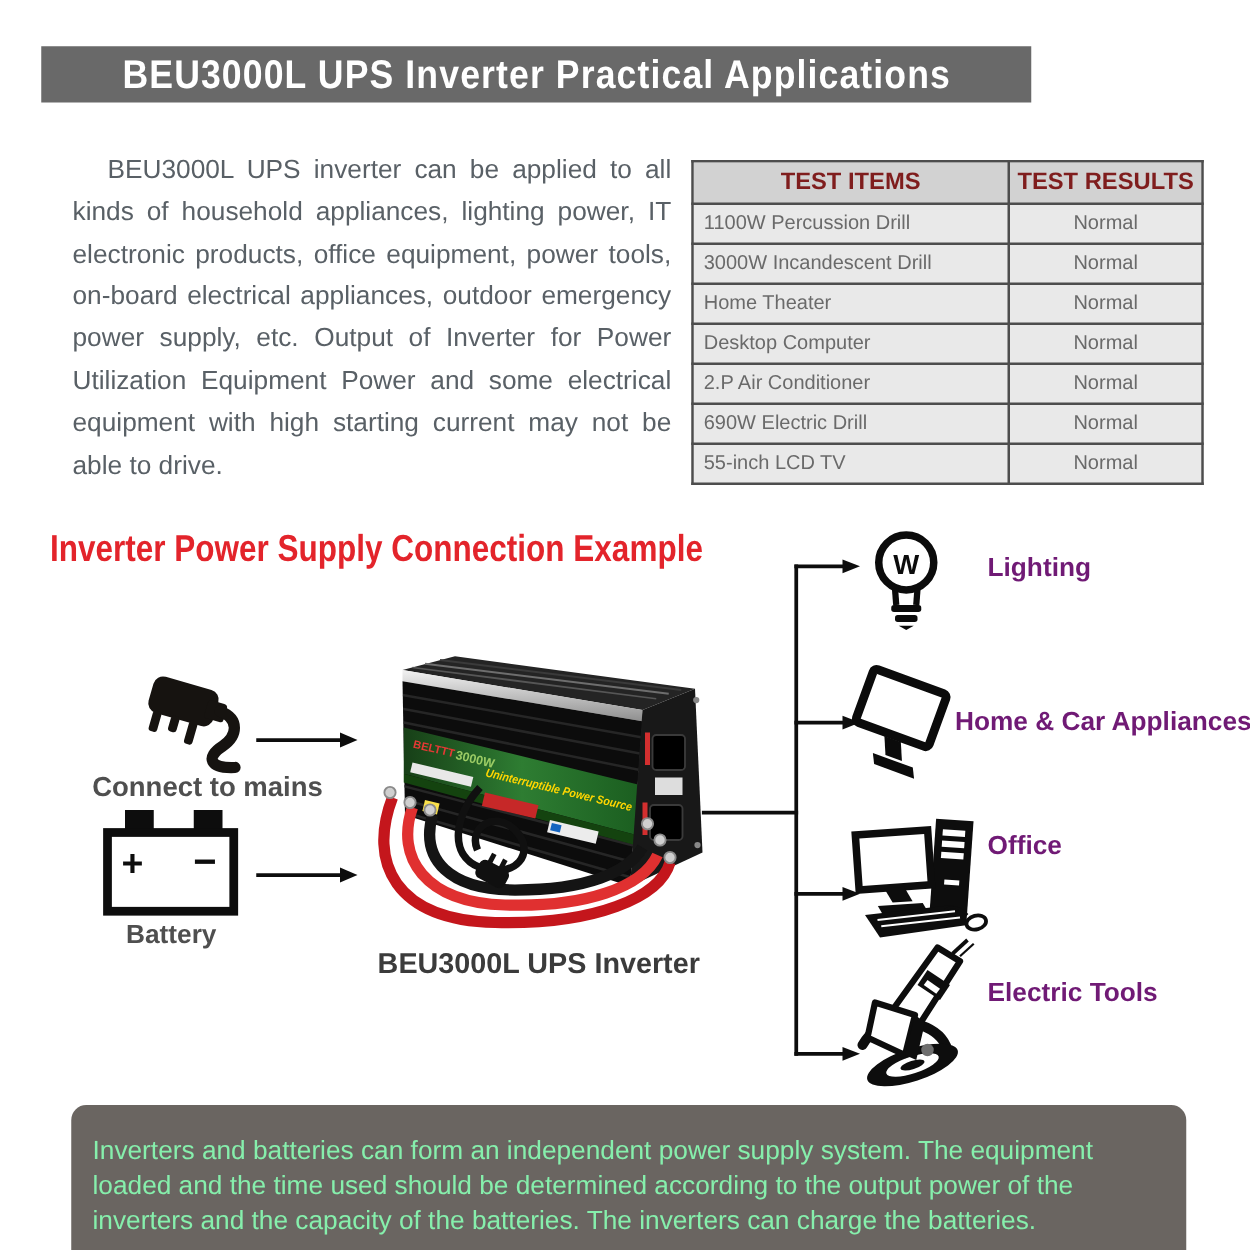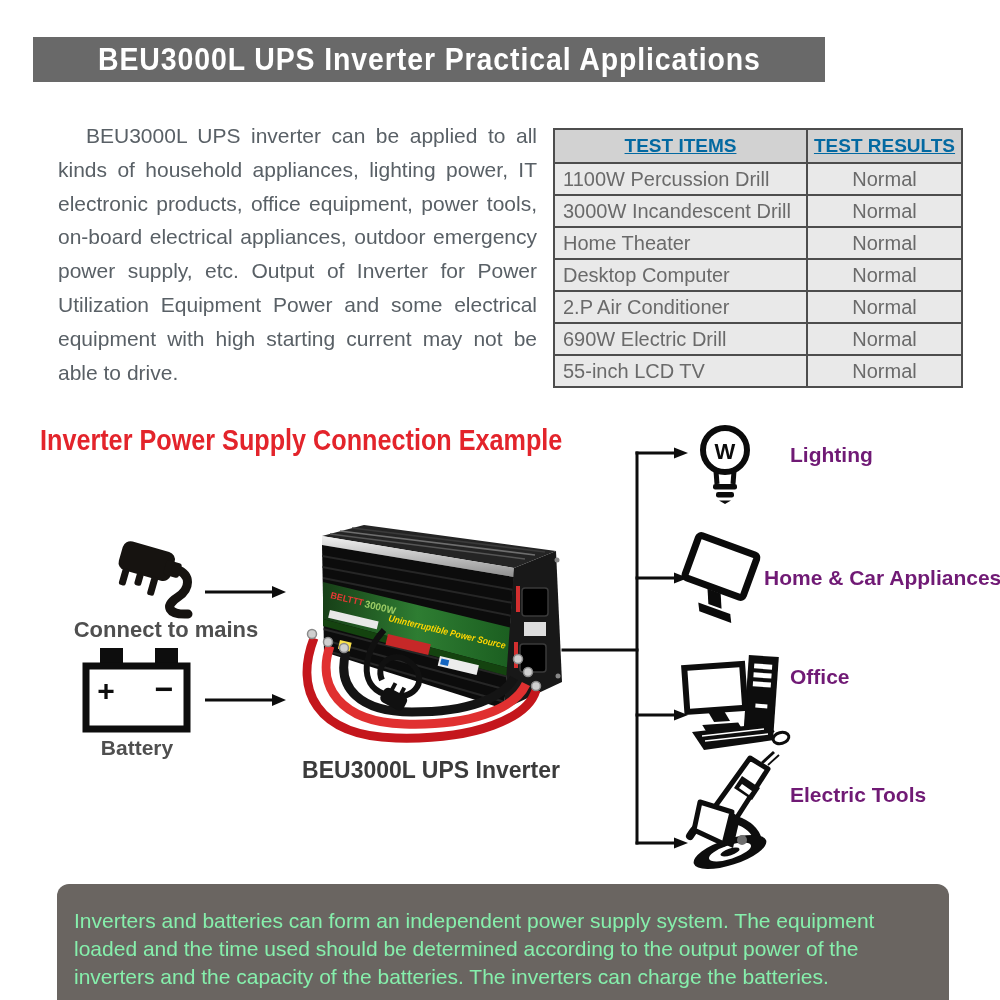--- a/index.html
+++ b/index.html
@@ -13,22 +13,22 @@
           display:flex;align-items:center;justify-content:center;}
   #banner span{color:#fff;font-weight:bold;font-size:32px;letter-spacing:1px;
                white-space:nowrap;display:inline-block;transform:scaleX(.89);}
 
   
   #intro{left:58px;top:119px;width:479px;font-size:21px;line-height:33.8px;
          color:#596066;text-align:justify;text-indent:28px;margin:0;}
 
   
   #test-table{left:553px;top:128px;width:408px;border-collapse:collapse;table-layout:fixed;}
-  #test-table th,#test-table td{border:2px solid #4d4d4d;font-size:20px;overflow:hidden;white-space:nowrap;}
-  #test-table th{height:30px;background:#d2d2d2;color:#0369a1;font-size:19px;font-weight:bold;text-decoration:underline;}
+  #test-table th,#test-table td{border:2px solid #4d4d4d;font-size:16px;overflow:hidden;white-space:nowrap;}
+  #test-table th{height:30px;background:#d2d2d2;color:#7f1d1d;font-size:19px;font-weight:bold;}
   #test-table td{height:28px;background:#e9e9e9;color:#6a6a6a;}
   #test-table td.item{padding-left:8px;text-align:left;}
   #test-table td.result{text-align:center;}
   .col-item{width:253px;} .col-result{width:155px;}
 
   
   #diagram-title{left:40px;top:423px;white-space:nowrap;}
   #diagram-title span{display:inline-block;transform:scaleX(.84);transform-origin:left center;
                       color:#e3242b;font-weight:bold;font-size:30px;}
 

